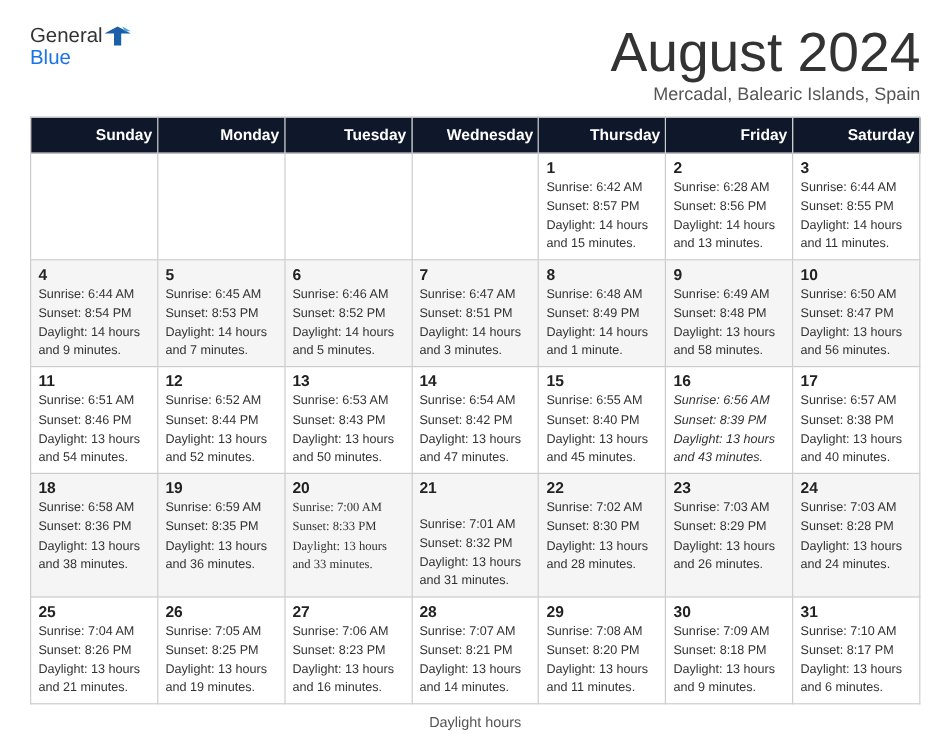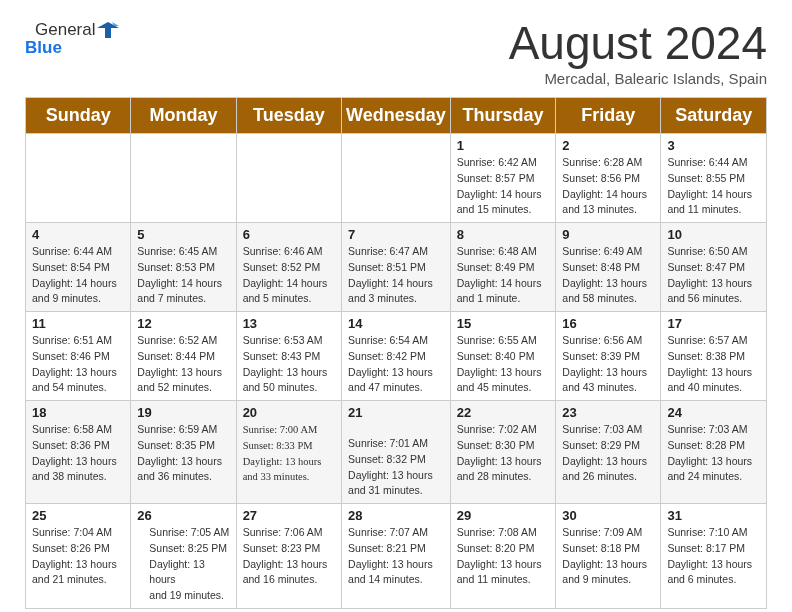--- a/index.html
+++ b/index.html
@@ -2,43 +2,43 @@
 <html><head>
   <meta charset="utf-8">
   <style>
     * { box-sizing: border-box; margin: 0; padding: 0; }
     body { font-family: Arial, sans-serif; background: #fff; width: 792px; min-height: 612px; }
     .page { padding: 20px 25px; }
     .header { display: flex; justify-content: space-between; align-items: flex-start; margin-bottom: 10px; }
     .logo { display: flex; align-items: center; }
     .title-block { text-align: right; }
     table { width: 100%; border-collapse: collapse; }
-    thead th { background: #a16207; color: #fff; text-align: center; padding: 7px 4px; font-size: 18px; border: 1px solid #ccc; }
+    thead th { background: #0f172a; color: #fff; text-align: right; padding: 7px 4px; font-size: 13px; border: 1px solid #ccc; }
     tbody td { border: 1px solid #ccc; vertical-align: top; padding: 4px 6px; font-size: 11px; color: #333; min-height: 80px; width: calc(100%/7); background: #fff; }
     tbody tr:nth-child(even) td { background: #f5f5f5; }
     .day-num { font-size: 13px; font-weight: bold; margin-bottom: 2px; color: #222; }
     .day-info { font-size: 10.5px; line-height: 1.5; color: #333; }
     .empty-cell { background: #fff !important; }
     .footer { text-align: center; margin-top: 8px; font-size: 12px; color: #555; }
   </style>
 </head>
 <body>
 
 <div class="page">
   <div class="header">
     <div class="logo">
     <div style="display:flex;flex-direction:column;align-items:flex-start;">
-      <div style="display:flex;align-items:center;margin-left:10px;">
+      <div style="display:flex;align-items:center;">
         <span style="font-size:17px;color:#333;font-weight:normal;">General</span>
         <svg width="22" height="18" viewBox="0 0 22 18" style="margin-left:2px;">
           <path d="M11 1 L22 7 L14 7 L14 17 L8 17 L8 7 L0 7 Z" fill="#1a5fa8"></path>
           <path d="M15 1 L22 5 L17 5 Z" fill="#4ea8e0"></path>
         </svg>
       </div>
-      <span style="font-size:17px;color:#1a73e8;font-weight:bold;margin-top:-2px;">Blue</span>
+      <span style="font-size:17px;color:#1a73e8;font-weight:normal;margin-top:-2px;">Blue</span>
     </div>
   </div>
     <div class="title-block">
       <div style="font-size:46px;color:#333;font-weight:normal;line-height:1;">August 2024</div>
       <div style="font-size:15px;color:#555;margin-top:4px;">Mercadal, Balearic Islands, Spain</div>
     </div>
   </div>
 
   <table>
     <thead>
@@ -162,21 +162,21 @@
           </td>
           <td>
             <div class="day-num">15</div>
             <div class="day-info" style="white-space: pre-line;">Sunrise: 6:55 AM
 Sunset: 8:40 PM
 Daylight: 13 hours
 and 45 minutes.</div>
           </td>
           <td>
             <div class="day-num">16</div>
-            <div class="day-info" style="white-space: pre-line;">Sunrise: 6:56 AM
+            <div class="day-info" style="white-space: pre-line; font-style: italic;">Sunrise: 6:56 AM
 Sunset: 8:39 PM
 Daylight: 13 hours
 and 43 minutes.</div>
           </td>
           <td>
             <div class="day-num">17</div>
             <div class="day-info" style="white-space: pre-line;">Sunrise: 6:57 AM
 Sunset: 8:38 PM
 Daylight: 13 hours
 and 40 minutes.</div>
@@ -236,21 +236,21 @@
         <tr>
           <td>
             <div class="day-num">25</div>
             <div class="day-info" style="white-space: pre-line;">Sunrise: 7:04 AM
 Sunset: 8:26 PM
 Daylight: 13 hours
 and 21 minutes.</div>
           </td>
           <td>
             <div class="day-num">26</div>
-            <div class="day-info" style="white-space: pre-line; margin-left: 12px;">Sunrise: 7:05 AM
+            <div class="day-info" style="white-space: pre-line;">Sunrise: 7:05 AM
 Sunset: 8:25 PM
 Daylight: 13 hours
 and 19 minutes.</div>
           </td>
           <td>
             <div class="day-num">27</div>
             <div class="day-info" style="white-space: pre-line;">Sunrise: 7:06 AM
 Sunset: 8:23 PM
 Daylight: 13 hours
 and 16 minutes.</div>

